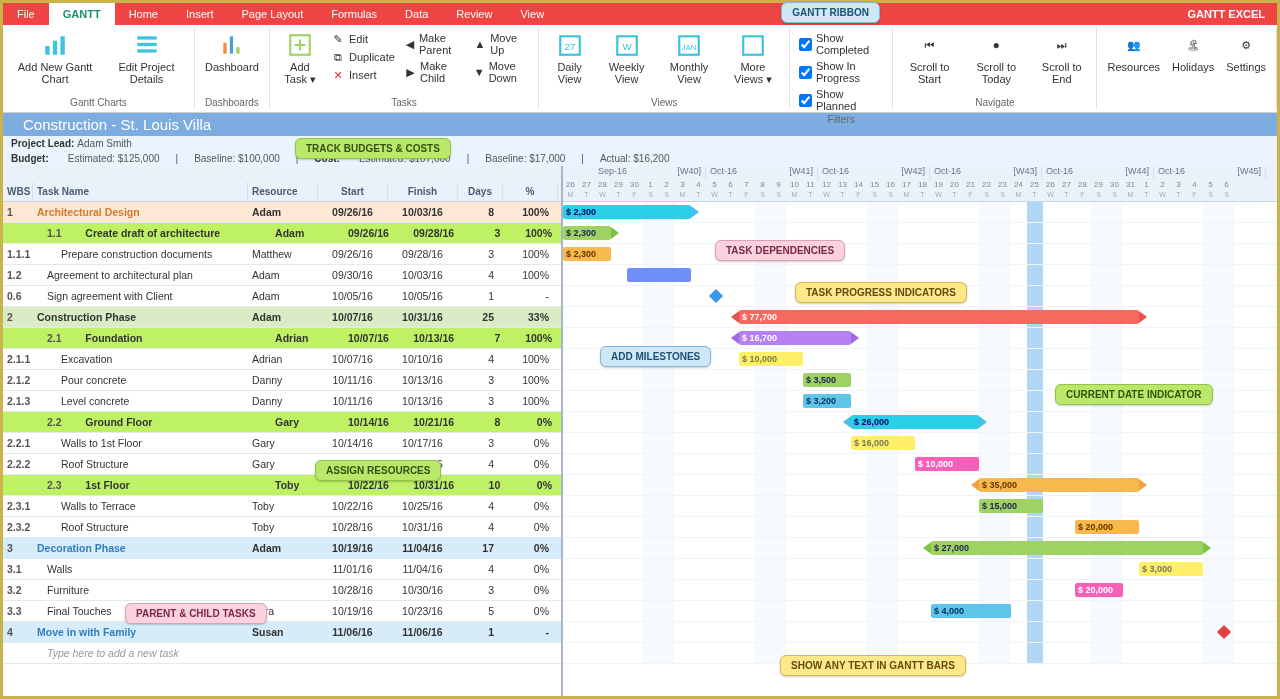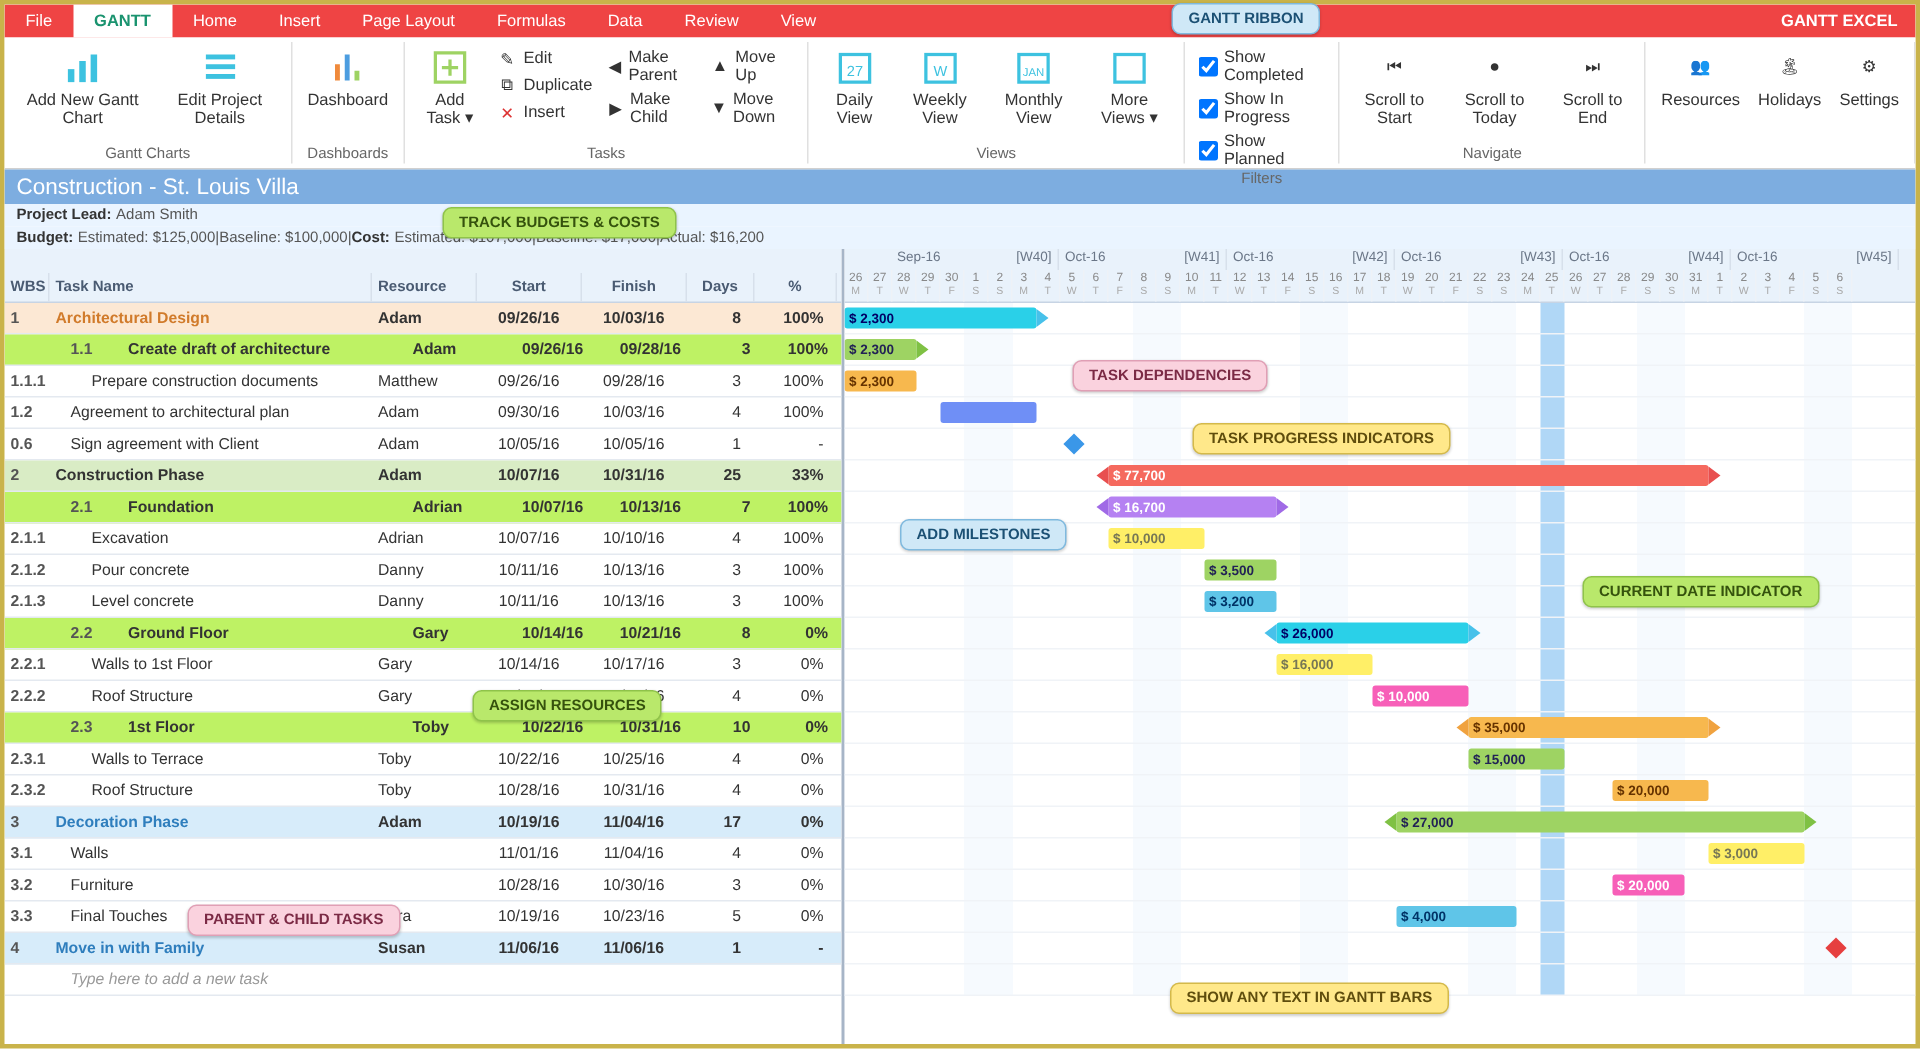--- a/index.html
+++ b/index.html
@@ -14,21 +14,21 @@
 .group { display:flex; flex-direction:column; border-right:1px solid #e0e0e0; padding:1px 6px 0; position:relative; }
 .group-body { display:flex; gap:4px; flex:1; }
 .group-label { text-align:center; font-size:10px; color:#666; padding:1px 0; }
 .rbtn { display:flex; flex-direction:column; align-items:center; justify-content:flex-start; min-width:40px; padding:2px 4px; cursor:pointer; text-align:center; line-height:1.1; color:#333; }
 .rbtn .ico { width:32px; height:28px; margin-bottom:2px; display:flex; align-items:center; justify-content:center; }
 .rbtn .ico svg { width:26px; height:26px; }
 .small-stack { display:flex; flex-direction:column; gap:2px; font-size:11px; color:#333; justify-content:flex-start; padding-top:2px; }
 .small-stack .sbtn { display:flex; align-items:center; gap:4px; padding:1px 3px; cursor:pointer; }
 .small-stack .sbtn .si { width:14px; height:14px; display:inline-flex; align-items:center; justify-content:center; }
 .chk-stack label { display:flex; align-items:center; gap:4px; font-size:11px; color:#333; padding:1px 3px; }
-.title-bar { background:#7dade0; color:#fff; padding:3px 8px; font-size:15px; }
+.title-bar { background:#7dade0; color:#fff; padding:3px 20px; font-size:15px; }
 .info-bar { background:#eaf4ff; color:#555; padding:2px 8px; font-size:10px; display:flex; }
 .info-bar .b { font-weight:bold; color:#333; margin-right:3px; }
 .content { display:flex; height:calc(100% - 22px - 88px - 24px - 14px - 14px); overflow:hidden; }
 .grid { width:560px; flex-shrink:0; border-right:2px solid #a7b5c7; overflow-y:auto; }
 .ghead { display:flex; background:#e9f2fb; border-bottom:1px solid #c7d4e4; font-weight:bold; color:#4a5b72; height:36px; align-items:flex-end; }
 .gh { padding:4px 4px; border-right:1px solid #d7e0eb; font-size:10px; }
 .c-wbs{width:30px}.c-task{width:215px}.c-res{width:70px}.c-start{width:70px;text-align:center}.c-finish{width:70px;text-align:center}.c-days{width:45px;text-align:center}.c-pct{width:55px;text-align:center}
 .grow { display:flex; height:21px; border-bottom:1px solid #e4e9f0; align-items:center; }
 .grow > div { padding:0 4px; font-size:10.5px; color:#333; border-right:1px solid transparent; white-space:nowrap; overflow:hidden; }
 .grow.lvl0 { background:#fce8d4; font-weight:bold; }
@@ -277,21 +277,21 @@
     </div>
     <div class="group-label">&nbsp;</div>
   </div>
 </div>
 
 <div class="title-bar">Construction - St. Louis Villa</div>
 <div class="info-bar">
   <span class="b">Project Lead:</span>
     <span>Adam Smith</span>
 </div>
-<div class="info-bar" style="justify-content:flex-start;gap:0;">
+<div class="info-bar" style="justify-content:flex-start;gap:16px;">
   <span class="b">Budget:</span>
   <span>Estimated: $125,000</span>
     <span>|</span>
   <span>Baseline: $100,000</span>
     <span>|</span>
   <span class="b">Cost:</span>
   <span>Estimated: $107,000</span>
     <span>|</span>
   <span>Baseline: $17,000</span>
     <span>|</span>

